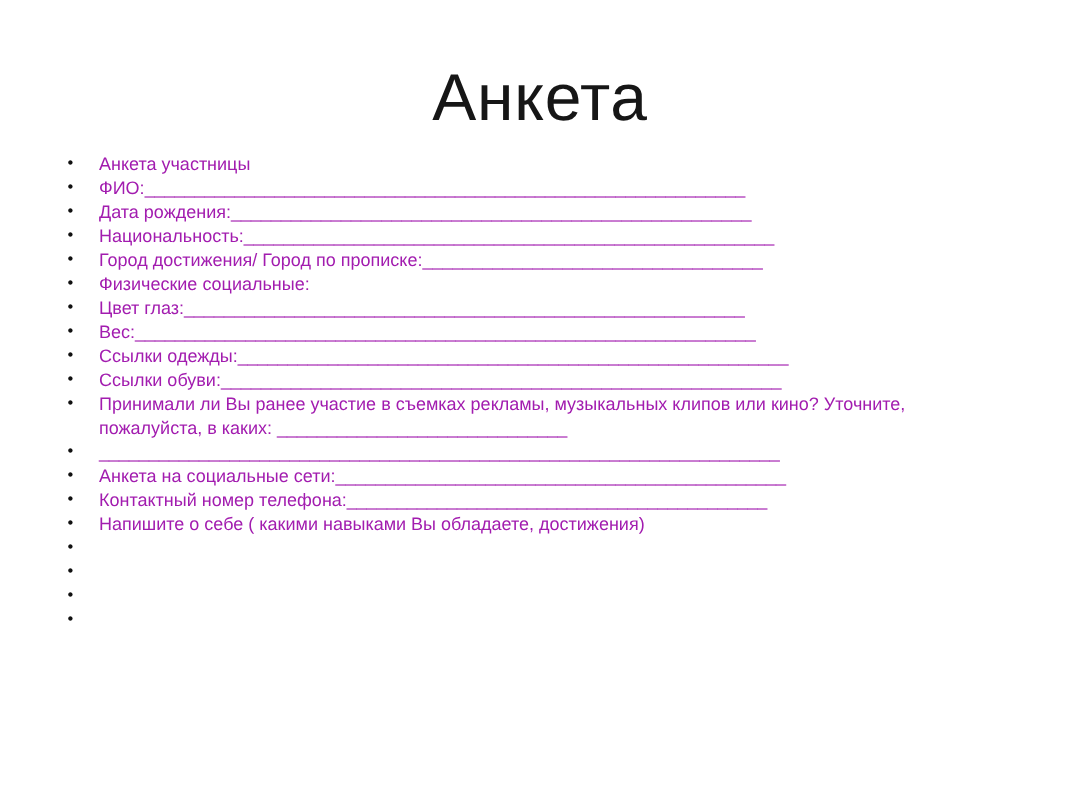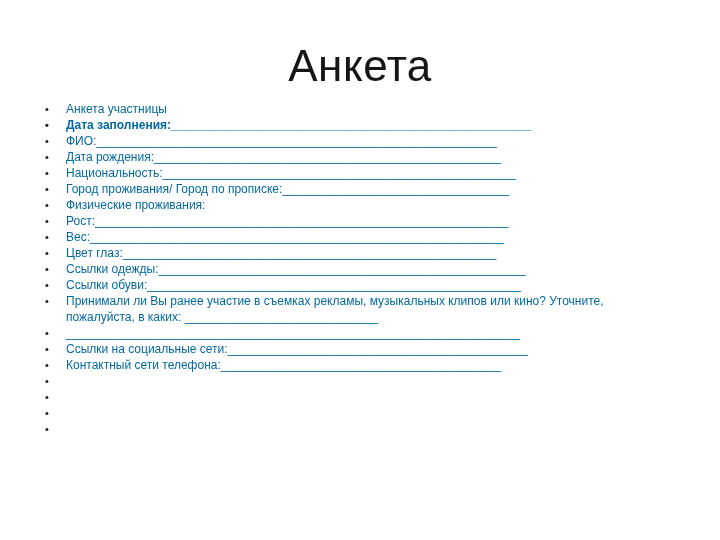--- a/index.html
+++ b/index.html
@@ -31,21 +31,21 @@
       padding-left: 44px;
       width: 640px;
     }
     ul.form-list li {
       position: relative;
       padding-left: 22px;
       font-size: 12px;
       line-height: 16px;
       min-height: 16px;
       max-width: 620px;
-      color: #0369a1;
+      color: #a21caf;
     }
     ul.form-list li::before {
       content: "\2022";
       position: absolute;
       left: 1px;
       top: 0;
       font-size: 11px;
       line-height: 16px;
       color: #111111;
     }
@@ -54,34 +54,33 @@
   </style>
 </head>
 <body>
 
 <div class="slide">
 
   <h1 class="slide-title">Анкета</h1>
 
   <ul class="form-list">
     <li><span class="lbl">Анкета участницы</span><span class="fill"></span></li>
-    <li class="bold"><span class="lbl">Дата заполнения:</span><span class="fill">______________________________________________________</span></li>
     <li><span class="lbl">ФИО:</span><span class="fill">____________________________________________________________</span></li>
     <li><span class="lbl">Дата рождения:</span><span class="fill">____________________________________________________</span></li>
     <li><span class="lbl">Национальность:</span><span class="fill">_____________________________________________________</span></li>
-    <li><span class="lbl">Город проживания/ Город по прописке:</span><span class="fill">__________________________________</span></li>
-    <li><span class="lbl">Физические проживания:</span><span class="fill"></span></li>
-    <li><span class="lbl">Рост:</span><span class="fill">______________________________________________________________</span></li>
+    <li><span class="lbl">Город достижения/ Город по прописке:</span><span class="fill">__________________________________</span></li>
+    <li><span class="lbl">Физические социальные:</span><span class="fill"></span></li>
+    <li><span class="lbl">Цвет глаз:</span><span class="fill">________________________________________________________</span></li>
     <li><span class="lbl">Вес:</span><span class="fill">______________________________________________________________</span></li>
-    <li><span class="lbl">Цвет глаз:</span><span class="fill">________________________________________________________</span></li>
     <li><span class="lbl">Ссылки одежды:</span><span class="fill">_______________________________________________________</span></li>
     <li><span class="lbl">Ссылки обуви:</span><span class="fill">________________________________________________________</span></li>
     <li><span class="lbl">Принимали ли Вы ранее участие в съемках рекламы, музыкальных клипов или кино? Уточните, пожалуйста, в каких: </span><span class="fill">_____________________________</span></li>
     <li><span class="lbl"></span><span class="fill">____________________________________________________________________</span></li>
-    <li><span class="lbl">Ссылки на социальные сети:</span><span class="fill">_____________________________________________</span></li>
-    <li><span class="lbl">Контактный сети телефона:</span><span class="fill">__________________________________________</span></li>
+    <li><span class="lbl">Анкета на социальные сети:</span><span class="fill">_____________________________________________</span></li>
+    <li><span class="lbl">Контактный номер телефона:</span><span class="fill">__________________________________________</span></li>
+    <li><span class="lbl">Напишите о себе ( какими навыками Вы обладаете, достижения)</span><span class="fill"></span></li>
     <li><span class="lbl"></span></li>
     <li><span class="lbl"></span></li>
     <li><span class="lbl"></span></li>
     <li><span class="lbl"></span></li>
   </ul>
 
 </div>
 
 </body></html>

